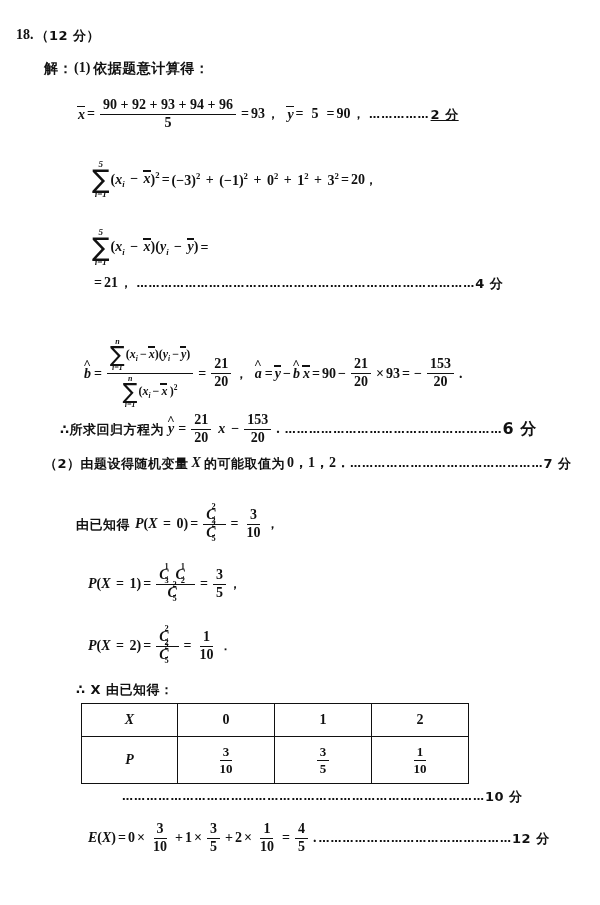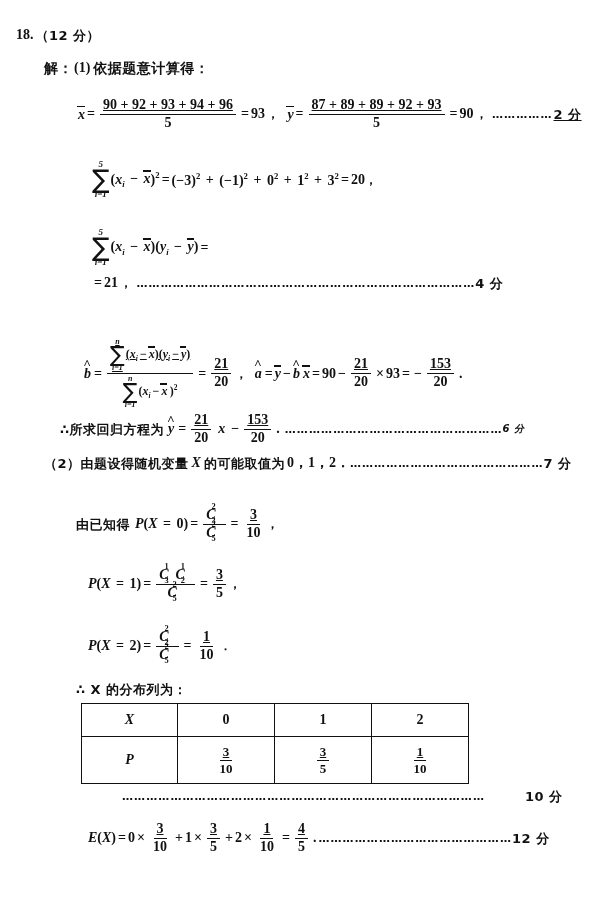--- a/index.html
+++ b/index.html
@@ -54,21 +54,20 @@
     align-items: center;
     justify-content: center;
     vertical-align: middle;
     margin: 0 3px;
     line-height: 1.05;
   }
   .frac > .top {
     padding: 0 3px 1px 3px;
     border-bottom: 1.4px solid #111;
     font-weight: 700;
-    text-decoration: underline;
   }
   .frac > .bot {
     padding: 1px 3px 0 3px;
     font-weight: 700;
   }
 
   
   .bar {
     position: relative;
     display: inline-block;
@@ -215,21 +214,20 @@
     <span class="frac">
       <span class="top num">90 + 92 + 93 + 94 + 96</span>
       <span class="bot num">5</span>
     </span>
     <span class="op">=</span>
     <span class="num">93</span>
     <span class="cn" style="font-size:12px; margin:0 8px 0 2px;">，</span>
     <span class="it bar">y</span>
     <span class="op">=</span>
     <span class="frac">
-      <span class="top num">87 + 89 + 89 + 92 + 93</span>
       <span class="bot num">5</span>
     </span>
     <span class="op">=</span>
     <span class="num">90</span>
     <span class="cn" style="font-size:12px; margin:0 4px 0 2px;">，</span>
     <span class="dots">……………</span>
     <span class="cn" style="font-size:13px; margin-left:1px;text-decoration:underline;">2 分</span>
   </div>
 
   <div class="row" style="left:92px; top:160px; font-size:14px;">
@@ -324,21 +322,21 @@
       <span class="bot num">20</span>
     </span>
     <span class="it" style="margin:0 4px;">x</span>
     <span class="op">−</span>
     <span class="frac">
       <span class="top num">153</span>
       <span class="bot num">20</span>
     </span>
     <span class="num" style="margin:0 5px 0 2px;">.</span>
     <span class="dots">………………………………………………</span>
-    <span class="cn" style="font-size:10px;font-style:italic;">6 分</span>
+    <span class="cn" style="font-size:16px;">6 分</span>
   </div>
 
   <div class="row" style="left:44px; top:456px; font-size:14px;">
     <span class="cn" style="font-size:13px;">（2）</span>
     <span class="cn" style="font-size:13px;">由题设得随机变量</span>
     <span class="it" style="margin:0 3px;">X</span>
     <span class="cn" style="font-size:13px;">的可能取值为</span>
     <span class="num" style="margin-left:2px;">0，1，2．</span>
     <span class="dots">…………………………………………</span>
     <span class="cn" style="font-size:13px;">7 分</span>
@@ -396,21 +394,21 @@
     </span>
     <span class="op">=</span>
     <span class="frac">
       <span class="top num">1</span>
       <span class="bot num">10</span>
     </span>
     <span class="cn" style="font-size:12px;">．</span>
   </div>
 
   <div class="row" style="left:76px; top:683px; font-size:14px;">
-    <span class="cn" style="font-size:13px;">∴ X 的分布列为：</span>
+    <span class="cn" style="font-size:13px;">∴ X 由已知得：</span>
   </div>
 
   <table class="dist-table" style="left:81px; top:703px; width:375px;">
     <tbody>
         <tr>
       <td style="height:30px; width:93px; font-size:14px;">
         <span class="it">X</span>
       </td>
       <td style="height:30px; width:94px; font-size:14px;">0</td>
       <td style="height:30px; width:94px; font-size:14px;">1</td>
@@ -437,21 +435,21 @@
           <span class="top num">1</span>
           <span class="bot num">10</span>
         </span>
       </td>
     </tr>
   </tbody>
     </table>
 
   <div class="row" style="left:122px; top:790px; font-size:14px;">
     <span class="dots">………………………………………………………………………………</span>
-    <span class="cn" style="font-size:13px;margin-left:40px;">10 分</span>
+    <span class="cn" style="font-size:13px;">10 分</span>
   </div>
 
   <div class="row" style="left:88px; top:822px; font-size:14px;">
     <span class="num"><span class="it">E</span>(<span class="it">X</span>)</span>
     <span class="op">=</span>
     <span class="num">0</span>
     <span class="op">×</span>
     <span class="frac">
       <span class="top num">3</span>
       <span class="bot num">10</span>

